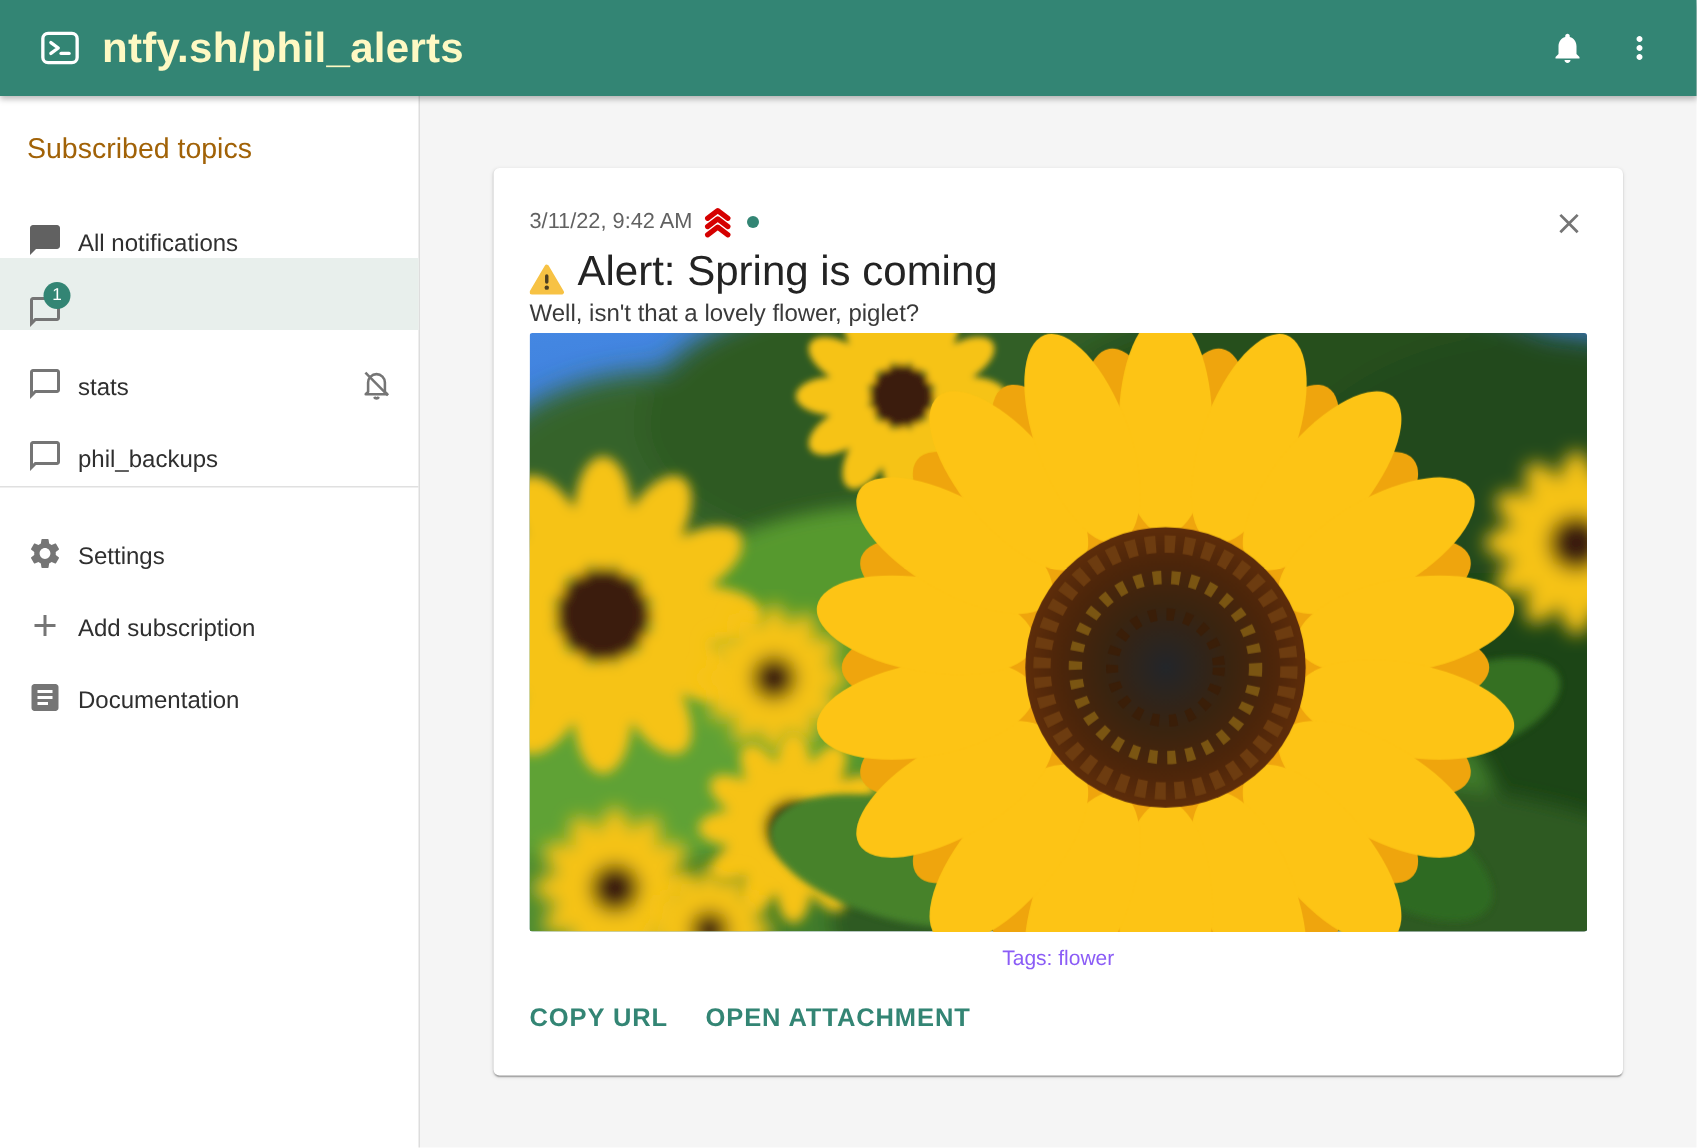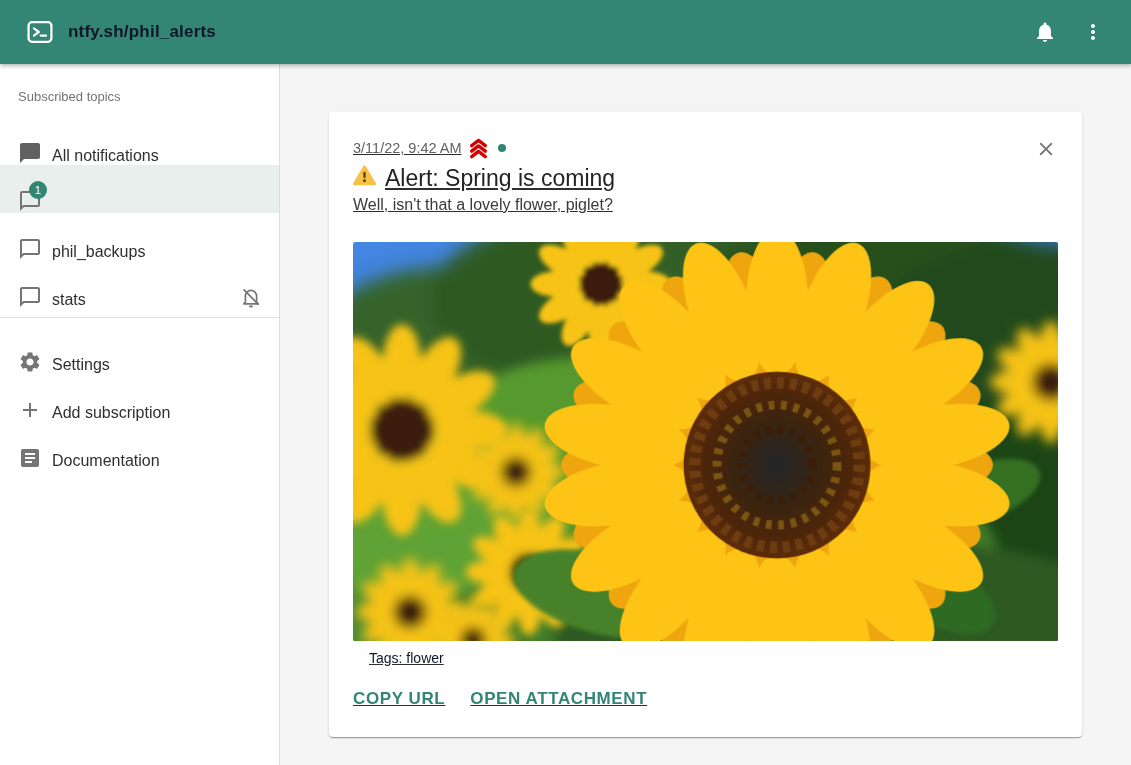--- a/index.html
+++ b/index.html
@@ -10,72 +10,72 @@
     font-family:"Liberation Sans", sans-serif;
     background:#f5f5f5; color:#2f2f2f;
   }
   
   .appbar {
     position:fixed; top:0; left:0; width:1131px; height:64px;
     background:var(--primary); display:flex; align-items:center;
     padding:0 14px 0 26px; box-shadow:0 2px 4px rgba(0,0,0,.28); z-index:20;
   }
   .appbar .logo { width:28px; height:28px; margin-right:14px; flex:0 0 auto; }
-  .appbar-title { color:#0f172a; font-size:17px; font-weight:700; letter-spacing:.2px; }
+  .appbar-title { color:#fef9c3; font-size:28px; font-weight:700; letter-spacing:.2px; }
   .appbar-spacer { flex:1; }
   .iconbtn {
     width:48px; height:48px; border:none; background:transparent; border-radius:50%;
     display:flex; align-items:center; justify-content:center; cursor:pointer; padding:0;
   }
   .iconbtn svg { width:24px; height:24px; }
   .fill-white { fill:#fff; }
   
   .sidebar {
     position:fixed; top:64px; left:0; bottom:0; width:280px;
     background:#fff; border-right:1px solid #ddd; z-index:10;
   }
-  .section-label { padding:25px 18px 13px 18px; font-size:13px; color:#737373; }
+  .section-label { padding:25px 18px 13px 18px; font-size:19px; color:#a16207; }
   .nav-row {
     height:48px; display:flex; align-items:flex-end; gap:10px;
     padding:0 16px 0 18px; font-size:16px; color:#2f2f2f; cursor:pointer;
   }
   .nav-row.selected { background:#e8efec; }
   .nav-icon { width:24px; height:24px; flex:0 0 auto; position:relative; }
   .nav-icon svg { width:24px; height:24px; display:block; }
   .fill-grey { fill:#757575; }
   .fill-darkgrey { fill:#616161; }
   .stroke-grey { stroke:#757575; fill:none; }
   .nav-label { flex:1; }
   .row-end-icon { width:24px; height:24px; flex:0 0 auto; }
   .badge {
     position:absolute; top:-8px; left:11px; min-width:18px; height:18px;
     background:var(--primary); color:#fff; border-radius:50%;
     font-size:11.5px; display:flex; align-items:center; justify-content:center;
   }
   .sidebar-divider { border:none; border-top:1px solid #e0e0e0; margin:8px 0; }
   
-  .main { margin-left:280px; height:701px; margin-top:64px; overflow:hidden;text-decoration:underline; }
+  .main { margin-left:280px; height:701px; margin-top:64px; overflow:hidden; }
   .card {
     width:753px; margin:48px auto 0; background:#fff; border-radius:4px; position:relative;
     box-shadow:0 2px 1px -1px rgba(0,0,0,.2), 0 1px 1px 0 rgba(0,0,0,.14), 0 1px 3px 0 rgba(0,0,0,.12);
     padding:26px 24px 10px;
   }
   .ts-row { display:flex; align-items:center; gap:5px; color:#616161; font-size:14.5px; height:20px; }
   .prio svg { width:23px; height:23px; display:block; }
   .stroke-red { stroke:var(--priority-high); fill:none; }
   .unread-dot { width:8px; height:8px; border-radius:50%; background:var(--primary); margin-left:3px; }
   .card-title {
-    display:flex; align-items:flex-start; gap:9px; margin:7px 0 4px;
-    font-size:23px; color:#232323; font-weight:400;
+    display:flex; align-items:flex-end; gap:9px; margin:7px 0 4px;
+    font-size:28px; color:#232323; font-weight:400;
   }
   .warn svg { width:23px; height:21px; display:block; }
-  .card-body { font-size:16px; color:#3a3a3a; margin-bottom:28px; }
+  .card-body { font-size:16px; color:#3a3a3a; margin-bottom:3px; }
   .attachment-wrap { width:705px; height:399px; border-radius:2px; overflow:hidden; cursor:pointer; }
   .attachment-wrap svg { display:block; width:705px; height:399px; }
-  .tags-line { color:#0f172a; font-size:14px; margin:9px 16px 13px; }
+  .tags-line { color:#8b5cf6; font-size:14px; margin:9px 0 13px;text-align:center; }
   .actions { display:flex; gap:9px; margin-left:-8px; padding-bottom:8px; }
   .text-btn {
     background:none; border:none; color:var(--primary); font-family:inherit;
     font-size:17px; font-weight:700; letter-spacing:.6px; padding:10px 8px;
     cursor:pointer; border-radius:4px;
   }
   .close-btn { position:absolute; top:24px; right:22px; width:28px; height:28px;
     border:none; background:none; cursor:pointer; padding:0; }
   .close-btn svg { width:22px; height:22px; fill:#757575; }
 </style>
@@ -124,37 +124,37 @@
       <span class="badge">1</span>
     </span>
   </div>
 
   <div class="nav-row">
     <span class="nav-icon">
       <svg viewBox="0 0 24 24" class="fill-grey">
           <path d="M20 2H4c-1.1 0-1.99.9-1.99 2L2 22l4-4h14c1.1 0 2-.9 2-2V4c0-1.1-.9-2-2-2zm0 14H5.17L4 17.17V4h16v12z"></path>
         </svg>
     </span>
-    <span class="nav-label">phil_backups</span>
-  </div>
-
-  <div class="nav-row">
-    <span class="nav-icon">
-      <svg viewBox="0 0 24 24" class="fill-grey">
-          <path d="M20 2H4c-1.1 0-1.99.9-1.99 2L2 22l4-4h14c1.1 0 2-.9 2-2V4c0-1.1-.9-2-2-2zm0 14H5.17L4 17.17V4h16v12z"></path>
-        </svg>
-    </span>
     <span class="nav-label">stats</span>
     <span class="row-end-icon">
       <svg viewBox="0 0 24 24" class="stroke-grey" stroke-width="1.7">
         <path d="M6.4 17.2v-6.2a5.6 5.6 0 0 1 11.2 0v6.2l1.6 1.6H4.8z" stroke-linejoin="round"></path>
         <path d="M10.4 20.7a1.9 1.9 0 0 0 3.2 0"></path>
         <path d="M4.6 4.4l15 15.2"></path>
       </svg>
     </span>
+  </div>
+
+  <div class="nav-row">
+    <span class="nav-icon">
+      <svg viewBox="0 0 24 24" class="fill-grey">
+          <path d="M20 2H4c-1.1 0-1.99.9-1.99 2L2 22l4-4h14c1.1 0 2-.9 2-2V4c0-1.1-.9-2-2-2zm0 14H5.17L4 17.17V4h16v12z"></path>
+        </svg>
+    </span>
+    <span class="nav-label">phil_backups</span>
   </div>
 
   <hr class="sidebar-divider">
 
   <div class="nav-row">
     <span class="nav-icon">
       <svg viewBox="0 0 24 24" class="fill-grey">
           <path d="M19.14 12.94c.04-.3.06-.61.06-.94 0-.32-.02-.64-.07-.94l2.03-1.58c.18-.14.23-.41.12-.61l-1.92-3.32c-.12-.22-.37-.29-.59-.22l-2.39.96c-.5-.38-1.03-.7-1.62-.94l-.36-2.54c-.04-.24-.24-.41-.48-.41h-3.84c-.24 0-.43.17-.47.41l-.36 2.54c-.59.24-1.13.57-1.62.94l-2.39-.96c-.22-.08-.47 0-.59.22L2.74 8.87c-.12.21-.08.47.12.61l2.03 1.58c-.05.3-.09.63-.09.94s.02.64.07.94l-2.03 1.58c-.18.14-.23.41-.12.61l1.92 3.32c.12.22.37.29.59.22l2.39-.96c.5.38 1.03.7 1.62.94l.36 2.54c.05.24.24.41.48.41h3.84c.24 0 .44-.17.47-.41l.36-2.54c.59-.24 1.13-.56 1.62-.94l2.39.96c.22.08.47 0 .59-.22l1.92-3.32c.12-.22.07-.47-.12-.61l-2.01-1.58zM12 15.6c-1.98 0-3.6-1.62-3.6-3.6s1.62-3.6 3.6-3.6 3.6 1.62 3.6 3.6-1.62 3.6-3.6 3.6z"></path>
         </svg>
     </span>

